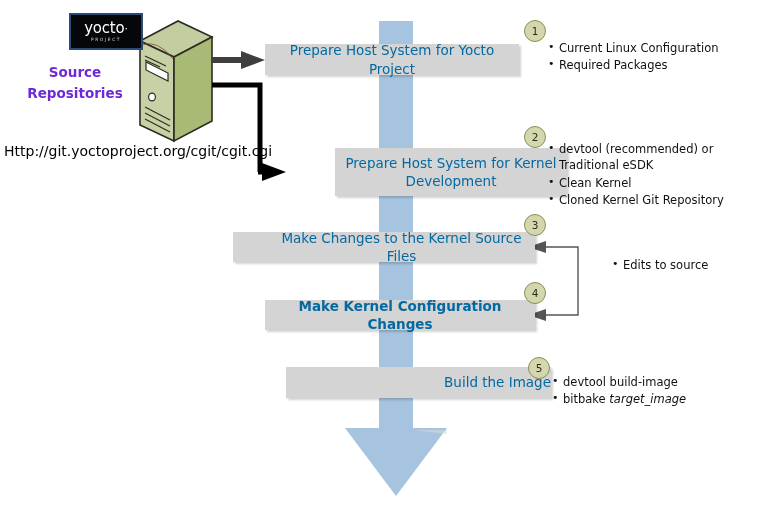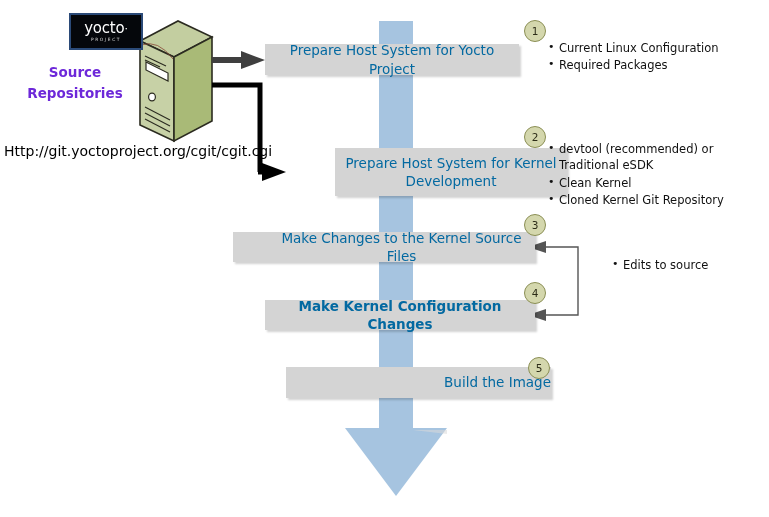--- a/index.html
+++ b/index.html
@@ -253,14 +253,20 @@
       <li><span>Edits to source</span></li>
     </ul>
   </div>
 
   <div class="pbox" style="left:265px; top:367px; width:265px; height:31px;margin-left:21px;">
     <span>Build the Image</span>
   </div>
   <div class="stepnum" style="left:528px; top:357px;">
     <span>5</span>
   </div>
+  <div class="bullets" style="left:552px; top:374px; width:200px;">
+    <ul>
+      <li><span>devtool build-image</span></li>
+      <li><span>bitbake </span><i>target_image</i></li>
+    </ul>
+  </div>
 
 </div>
 
 </body></html>

